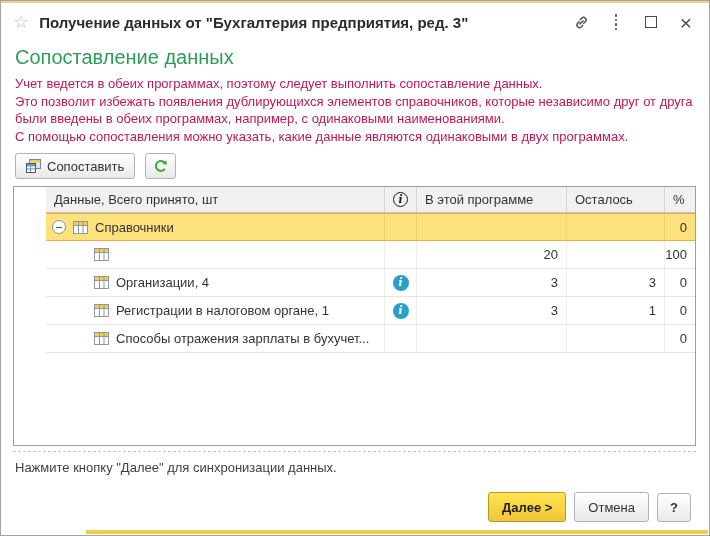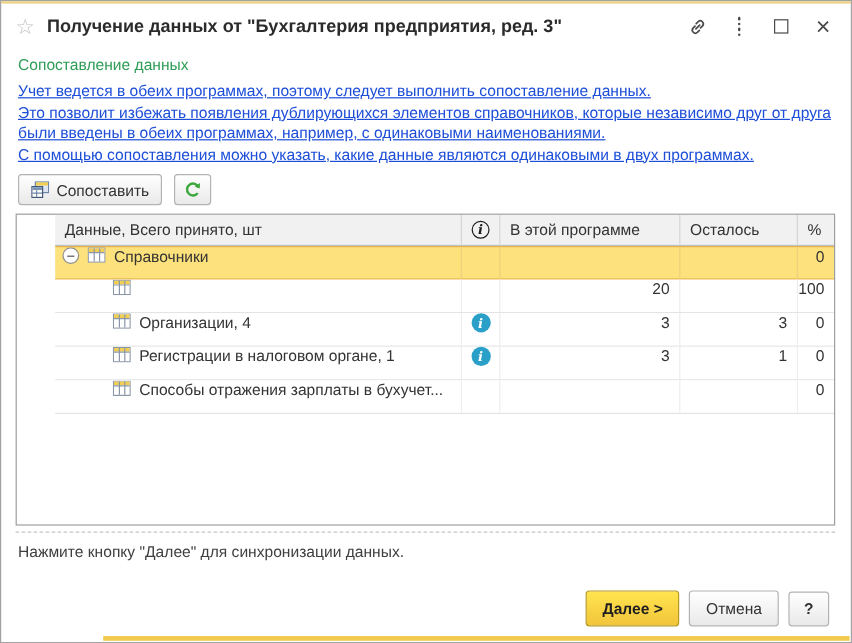--- a/index.html
+++ b/index.html
@@ -13,41 +13,41 @@
   .star{font-size:18px;color:#c0c0c0;margin-right:10px;line-height:1;}
   .wtitle{font-size:15px;font-weight:bold;color:#2b2b2b;white-space:nowrap;}
   .wicons{margin-left:auto;display:flex;align-items:center;gap:17px;}
   .wicon{display:inline-flex;align-items:center;justify-content:center;width:18px;height:18px;cursor:pointer;}
   .dots{display:flex;flex-direction:column;gap:2px;}
   .dots i{width:2.5px;height:2.5px;border-radius:50%;background:#4a4a4a;}
   .maxbox{width:10px;height:10px;border:1.5px solid #4a4a4a;}
   .closex{font-size:21px;color:#4a4a4a;line-height:1;font-weight:normal;}
 
   
-  .heading{margin:5px 14px 0;font-size:13px;color:#2f9c57;}
-  .paras{margin:6px 14px 0;font-size:13px;color:#1d4ed8;line-height:17.5px;max-width:684px;text-decoration:underline;}
+  .heading{margin:5px 14px 0;font-size:20px;color:#2f9c57;}
+  .paras{margin:6px 14px 0;font-size:13px;color:#be185d;line-height:17.5px;max-width:684px;}
 
   
   .toolbar{margin:8px 13px 0 14px;display:flex;align-items:center;gap:10px;}
   .btn{display:inline-flex;align-items:center;gap:6px;height:26px;padding:4px 10px;border:1px solid #b3b3b3;border-radius:3px;background:linear-gradient(#ffffff,#e9e9e9);font-size:13px;color:#333;cursor:pointer;box-sizing:border-box;}
   .btn-sq{padding:0 7px;}
   .more-btn{margin-left:auto;}
   .caret{width:0;height:0;border-left:3.5px solid transparent;border-right:3.5px solid transparent;border-top:4.5px solid #555;}
 
   
   .dtable{margin:7px 13px 0 12px;height:260px;border:1px solid #9e9e9e;background:#fff;box-sizing:border-box;overflow:hidden;padding-left:32px;}
   .thead,.trow{display:grid;grid-template-columns:339px 32px 150px 98px 1fr;align-items:stretch;}
   .thead{height:25px;background:#f1f1f1;border-bottom:1px solid #c2c2c2;font-size:13px;color:#333;}
   .th{display:flex;align-items:center;padding:0 8px;border-right:1px solid #d6d6d6;box-sizing:border-box;}
   .th:last-child{border-right:none;}
   .th-info{justify-content:center;padding:0;}
   .hinfo{width:15px;height:15px;border:1.4px solid #1c1c1c;border-radius:50%;display:flex;align-items:center;justify-content:center;font-family:"DejaVu Serif",serif;font-style:italic;font-weight:bold;font-size:11px;color:#1c1c1c;box-sizing:border-box;}
   .trow{height:28px;font-size:13px;color:#333;border-bottom:1px solid #e4e4e4;box-sizing:border-box;background:#fff;}
   .trow.selected{background:#fde17c;border-top:1px solid #e3b04b;border-bottom:1px solid #e3b04b;}
-  .c{display:flex;border-right:1px solid #ededed;padding:0 8px;box-sizing:border-box;min-width:0;}
+  .c{display:flex;align-items:center;border-right:1px solid #ededed;padding:0 8px;box-sizing:border-box;min-width:0;}
   .c-last{border-right:none;}
   .trow.selected .c{border-right-color:#ecd27a;}
   .c-num{justify-content:flex-end;}
   .c-info{justify-content:center;padding:0;}
   .c-label{gap:7px;overflow:hidden;white-space:nowrap;}
   .c-label.lvl0{padding-left:6px;}
   .c-label.lvl1{padding-left:48px;}
   .expander{width:12px;height:12px;border:1px solid #8f8f8f;border-radius:50%;display:inline-flex;align-items:center;justify-content:center;flex:0 0 auto;background:#fff;cursor:pointer;}
   .expander .minus{width:6px;border-top:1px solid #555;}
   .ticon{display:inline-flex;flex:0 0 auto;}

